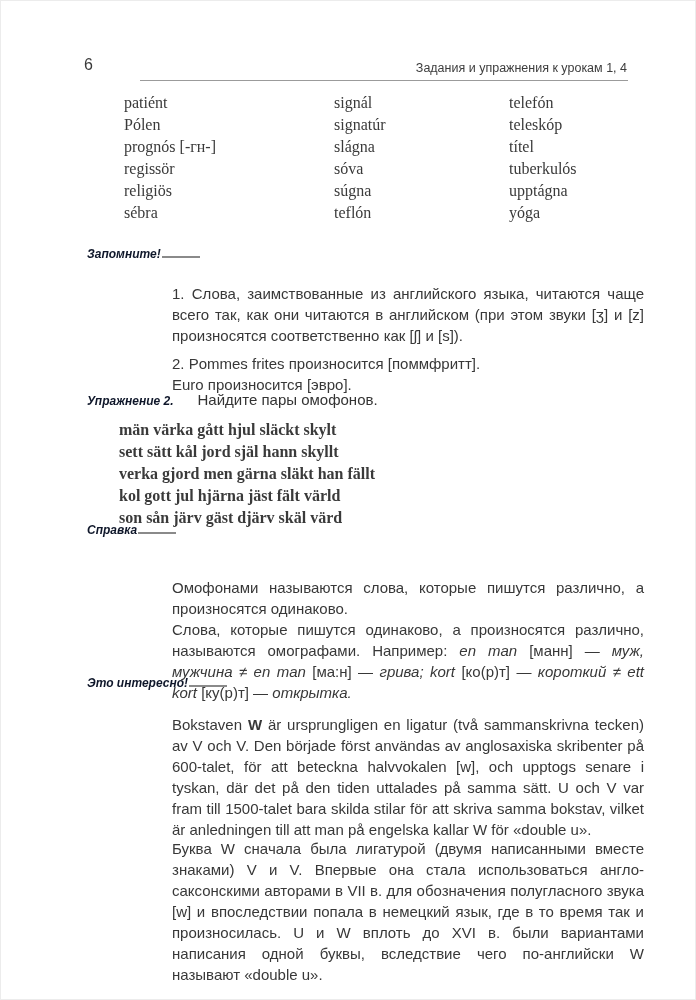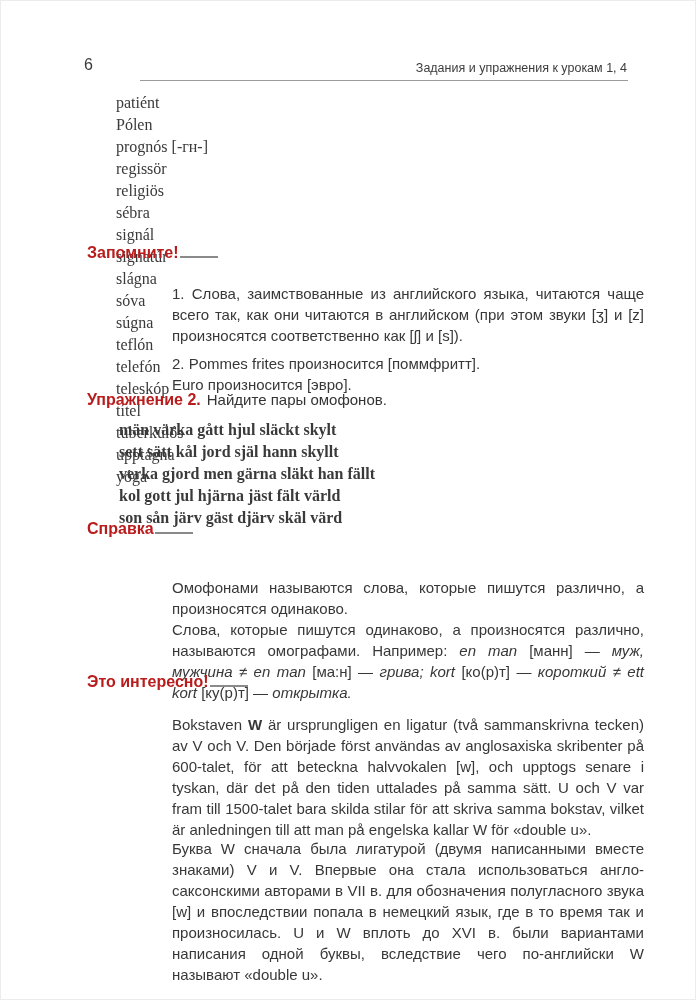--- a/index.html
+++ b/index.html
@@ -11,33 +11,33 @@
     box-shadow: inset 0 0 0 1px #ececec;
     font-family: "Liberation Sans", sans-serif;
     color: #383838;
     overflow: hidden;
   }
   
   .pagenum   { position: absolute; left: 84px; top: 56px; font-size: 16px; color: #3a3a3a; }
   .runhead   { position: absolute; right: 69px; top: 61px; font-size: 12.5px; color: #3c3c3c; }
   .headrule  { position: absolute; left: 140px; width: 488px; top: 80px; height: 1px; background: #9b9b9b; }
   
-  .wordgrid  { position: absolute; left: 116px; top: 92px; display: flex; flex-direction: column; }
+  .wordgrid  { position: absolute; left: 124px; top: 92px; display: flex; }
   .wordcol   {
     white-space: pre-line;
     font-family: "Liberation Serif", serif;
     font-size: 16px; line-height: 22px; color: #3a3a3a;
   }
   .wc1 { width: 210px; }
   .wc2 { width: 175px; }
   
   .sec       { position: absolute; left: 87px; }
-  .sec-h     { font-weight: bold; font-size: 16px; color: #b91c1c; }
+  .sec-h     { font-weight: bold; font-size: 12px; color: #0f172a; font-style: italic; }
   .tail      { display: inline-block; width: 38px; height: 0.9em; border-bottom: 2px solid #8a8a8a; margin-left: 1px; }
-  .instr     { font-size: 15px; color: #333; margin-left: 6px; }
+  .instr     { font-size: 15px; color: #333; margin-left: 24px; }
   
   .body      { position: absolute; left: 156px; width: 472px; font-size: 15px; line-height: 21px; color: #383838; margin: 16px; }
   .just      { text-align: justify; }
   .it        { font-style: italic; }
   .bold      { font-weight: bold; }
   
   .homlist   {
     position: absolute; left: 119px; top: 419px;
     white-space: pre-line;
     font-family: "Liberation Serif", serif;

